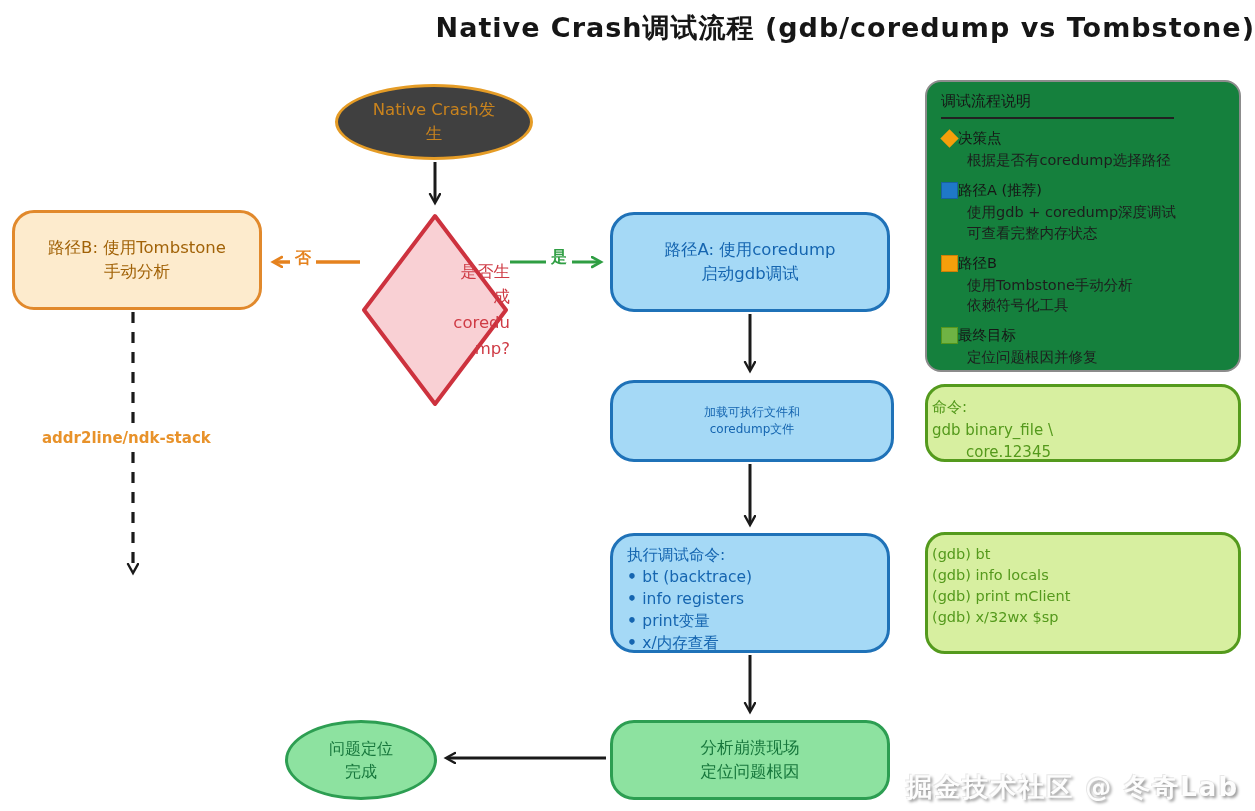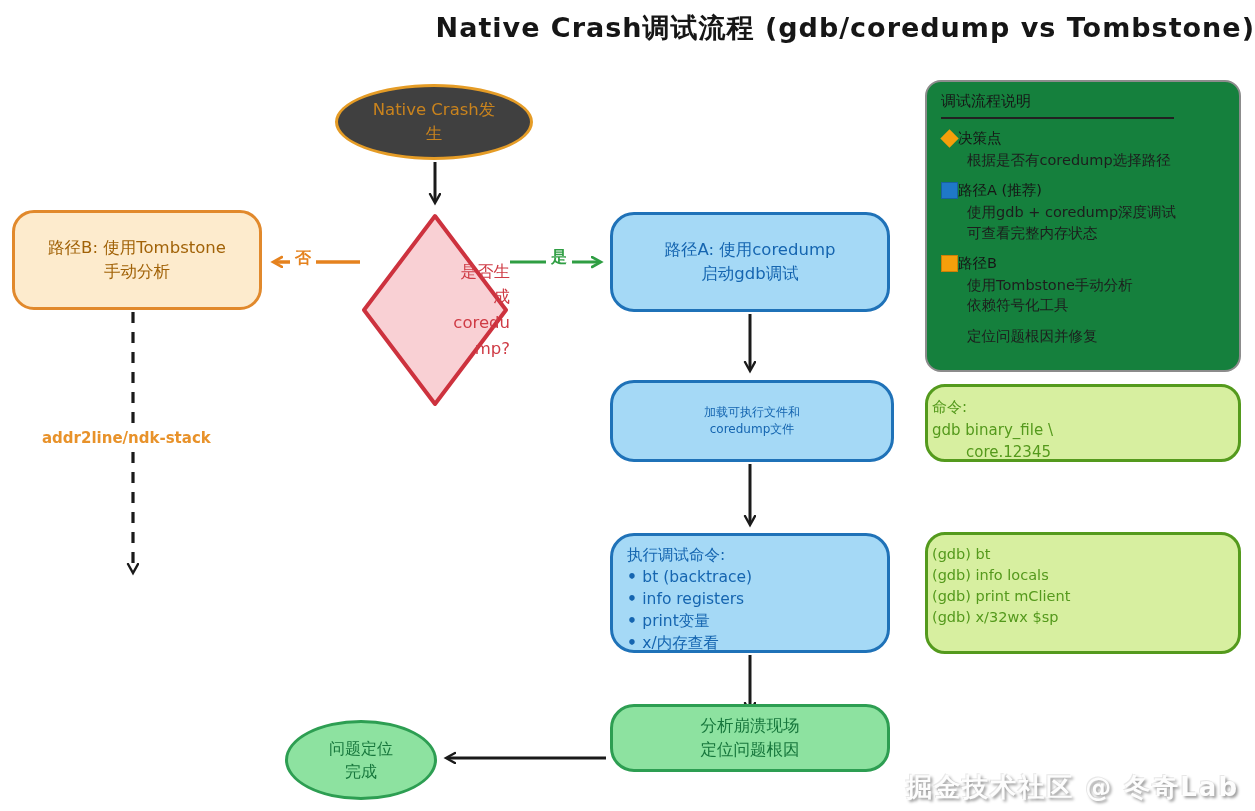--- a/index.html
+++ b/index.html
@@ -25,21 +25,21 @@
     color:#a16207;font-size:16.5px;border-radius:22px;}
   .path-a{left:610px;top:212px;width:280px;height:100px;background:#a5d9f6;border:3px solid #1f72b8;
     color:#1565b0;font-size:16.5px;}
   .load{left:610px;top:380px;width:284px;height:82px;background:#a5d9f6;border:3px solid #1f72b8;
     color:#1565b0;font-size:12px;}
   .exec{left:610px;top:533px;width:280px;height:120px;background:#a5d9f6;border:3px solid #1f72b8;
     color:#1565b0;font-size:15.5px;align-items:flex-start;justify-content:flex-start;
     padding:8px 10px 8px 14px;text-align:left;line-height:1.42;}
   .exec ul{list-style:none;margin:0;padding:0;}
   .exec li::before{content:"\2022  ";font-weight:bold;}
-  .analyze{left:610px;top:704px;width:280px;height:68px;background:#8de2a0;border:3px solid #2d9e52;
+  .analyze{left:610px;top:720px;width:280px;height:80px;background:#8de2a0;border:3px solid #2d9e52;
     color:#17773c;font-size:16.5px;}
   .done{left:285px;top:720px;width:152px;height:80px;background:#8de2a0;border:3px solid #2d9e52;
     color:#17773c;font-size:16px;}
 
   .edge-label{position:absolute;background:#ffffff;padding:0 5px;font-size:16px;font-weight:bold;}
   .label-no{left:290px;top:248px;color:#e5821e;}
   .label-yes{left:546px;top:247px;color:#2f9e43;}
   .label-tool{left:36px;top:427px;color:#e8922a;font-size:15px;font-weight:bold;padding:2px 6px;}
 
   .legend{position:absolute;left:925px;top:80px;width:316px;height:292px;background:#15803d;
@@ -174,20 +174,24 @@
     <div class="legend-item">
       <div class="legend-head">
         <span class="icon icon-orange"></span>
         <span>路径B</span>
       </div>
       <div class="legend-desc">使用Tombstone手动分析</div>
       <div class="legend-desc">依赖符号化工具</div>
     </div>
 
     <div class="legend-item">
+      <div class="legend-head">
+        <span class="icon icon-green"></span>
+        <span>最终目标</span>
+      </div>
       <div class="legend-desc">定位问题根因并修复</div>
     </div>
   </div>
 
   <div class="codebox cmd">
     <div>命令:</div>
     <div>gdb binary_file \</div>
     <div class="indent">core.12345</div>
   </div>
 

